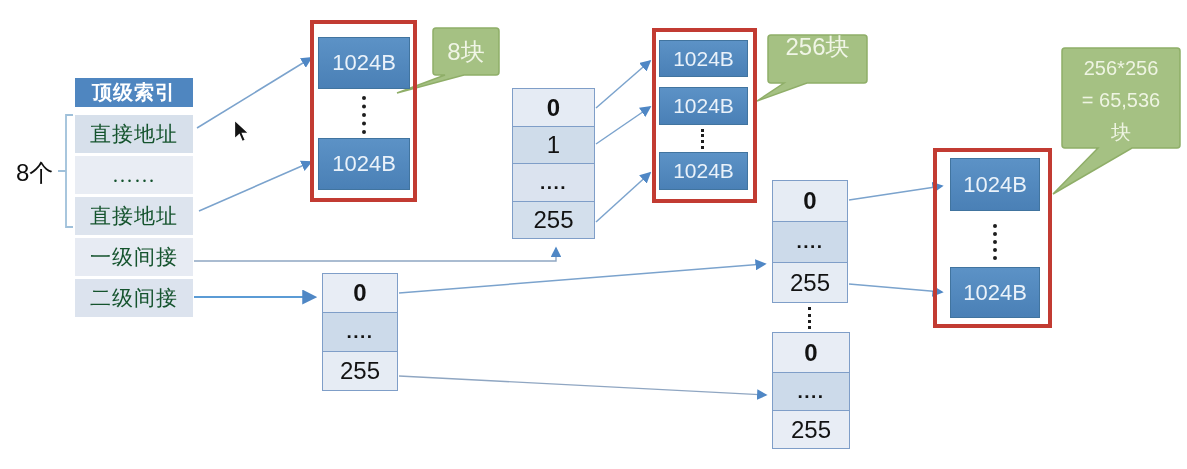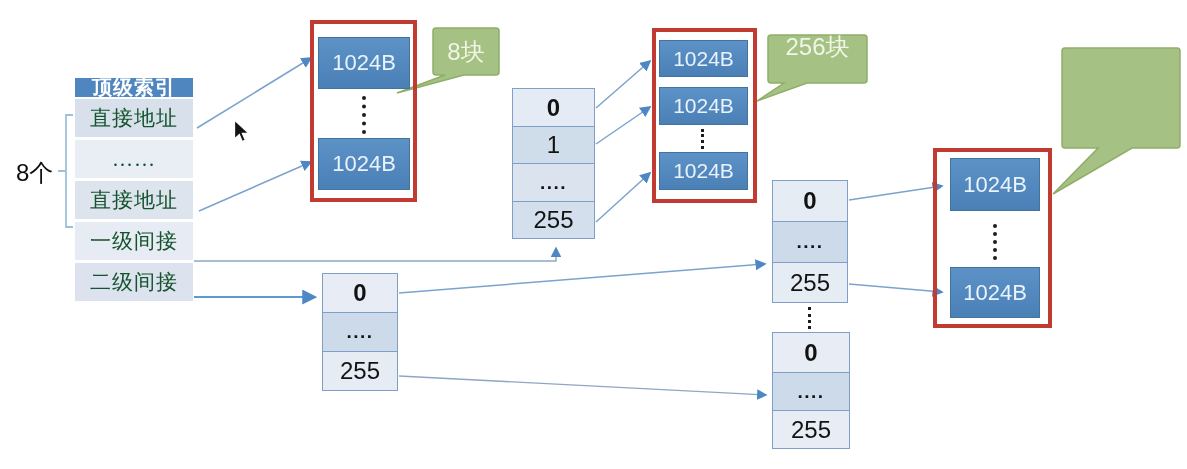--- a/index.html
+++ b/index.html
@@ -77,21 +77,21 @@
 
     <line x1="849" y1="200" x2="942" y2="186" stroke="#7ba3cd" stroke-width="1.5" marker-end="url(#ah)"></line>
     <line x1="849" y1="284" x2="942" y2="292" stroke="#7ba3cd" stroke-width="1.5" marker-end="url(#ah)"></line>
 
     <path d="M436,28 H496 Q499,28 499,31 V72 Q499,75 496,75 H464 L397,93 L445,75 H436 Q433,75 433,72 V31 Q433,28 436,28 Z" fill="#a5c183" stroke="#8fae68" stroke-width="1.5"></path>
     <path d="M771,35 H864 Q867,35 867,38 V80 Q867,83 864,83 H807 L757,101 L784,83 H771 Q768,83 768,80 V38 Q768,35 771,35 Z" fill="#a5c183" stroke="#8fae68" stroke-width="1.5"></path>
     <path d="M1065,48 H1177 Q1180,48 1180,51 V145 Q1180,148 1177,148 H1132 L1053,194 L1098,148 H1065 Q1062,148 1062,145 V51 Q1062,48 1065,48 Z" fill="#a5c183" stroke="#8fae68" stroke-width="1.5"></path>
   </svg>
 
   <div class="abs" style="left:75px;top:78px;width:118px;">
-    <div class="lheader" style="height:19px;margin-bottom:2px;">顶级索引</div>
+    <div class="lheader" style="height:29px;margin-bottom:8px;">顶级索引</div>
     <div class="lrow" style="height:38px;margin-bottom:3px;background:#d7e0eb;">直接地址</div>
     <div class="lrow" style="height:38px;margin-bottom:3px;background:#e9edf4;">……</div>
     <div class="lrow" style="height:38px;margin-bottom:3px;background:#dde4ee;">直接地址</div>
     <div class="lrow" style="height:38px;margin-bottom:3px;background:#e7ebf3;">一级间接</div>
     <div class="lrow" style="height:38px;background:#dce3ee;">二级间接</div>
   </div>
 
   <div class="abs brace-label" style="left:16px;top:157px;">8个</div>
 
   <div class="abs redbox" style="left:310px;top:20px;width:107px;height:182px;"></div>
@@ -132,18 +132,23 @@
     <div class="cell first bold" style="height:39px;background:#e8edf5;">0</div>
     <div class="cell dotcell" style="height:38px;background:#ccdaea;">....</div>
     <div class="cell" style="height:38px;background:#e8edf5;">255</div>
   </div>
 
   <div class="abs redbox" style="left:933px;top:148px;width:119px;height:180px;"></div>
   <div class="abs block" style="left:950px;top:158px;width:90px;height:53px;">1024B</div>
   <div class="abs vdots" style="left:993px;top:224px;height:36px;"></div>
   <div class="abs block" style="left:950px;top:267px;width:90px;height:51px;">1024B</div>
 
+  <div class="abs" style="left:1062px;top:52px;width:118px;">
+    <div class="bubble-line">256*256</div>
+    <div class="bubble-line">= 65,536</div>
+    <div class="bubble-line">块</div>
+  </div>
 
   <svg class="layer" style="left:233px;top:119px;" width="20" height="26" viewBox="0 0 20 26">
     <path d="M1.5,1 L1.5,20 L6.3,15.6 L9.2,22.6 L12.4,21.2 L9.4,14.4 L15.5,14.1 Z" fill="#131313" stroke="#ffffff" stroke-width="1.3"></path>
   </svg>
 
 </div>
 
 </body></html>

